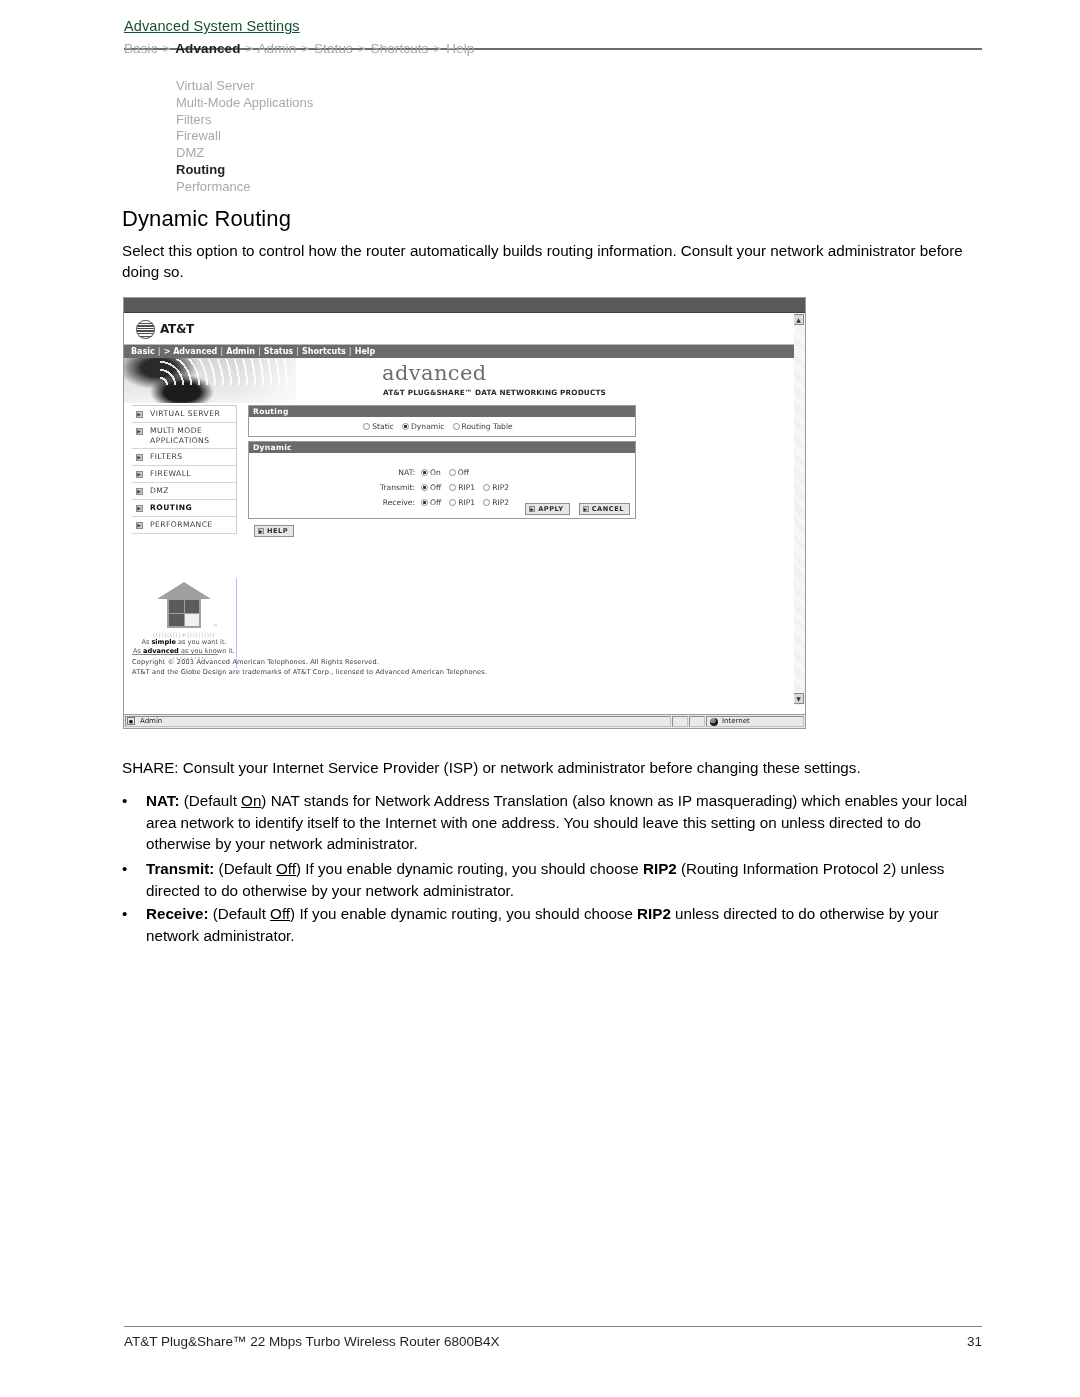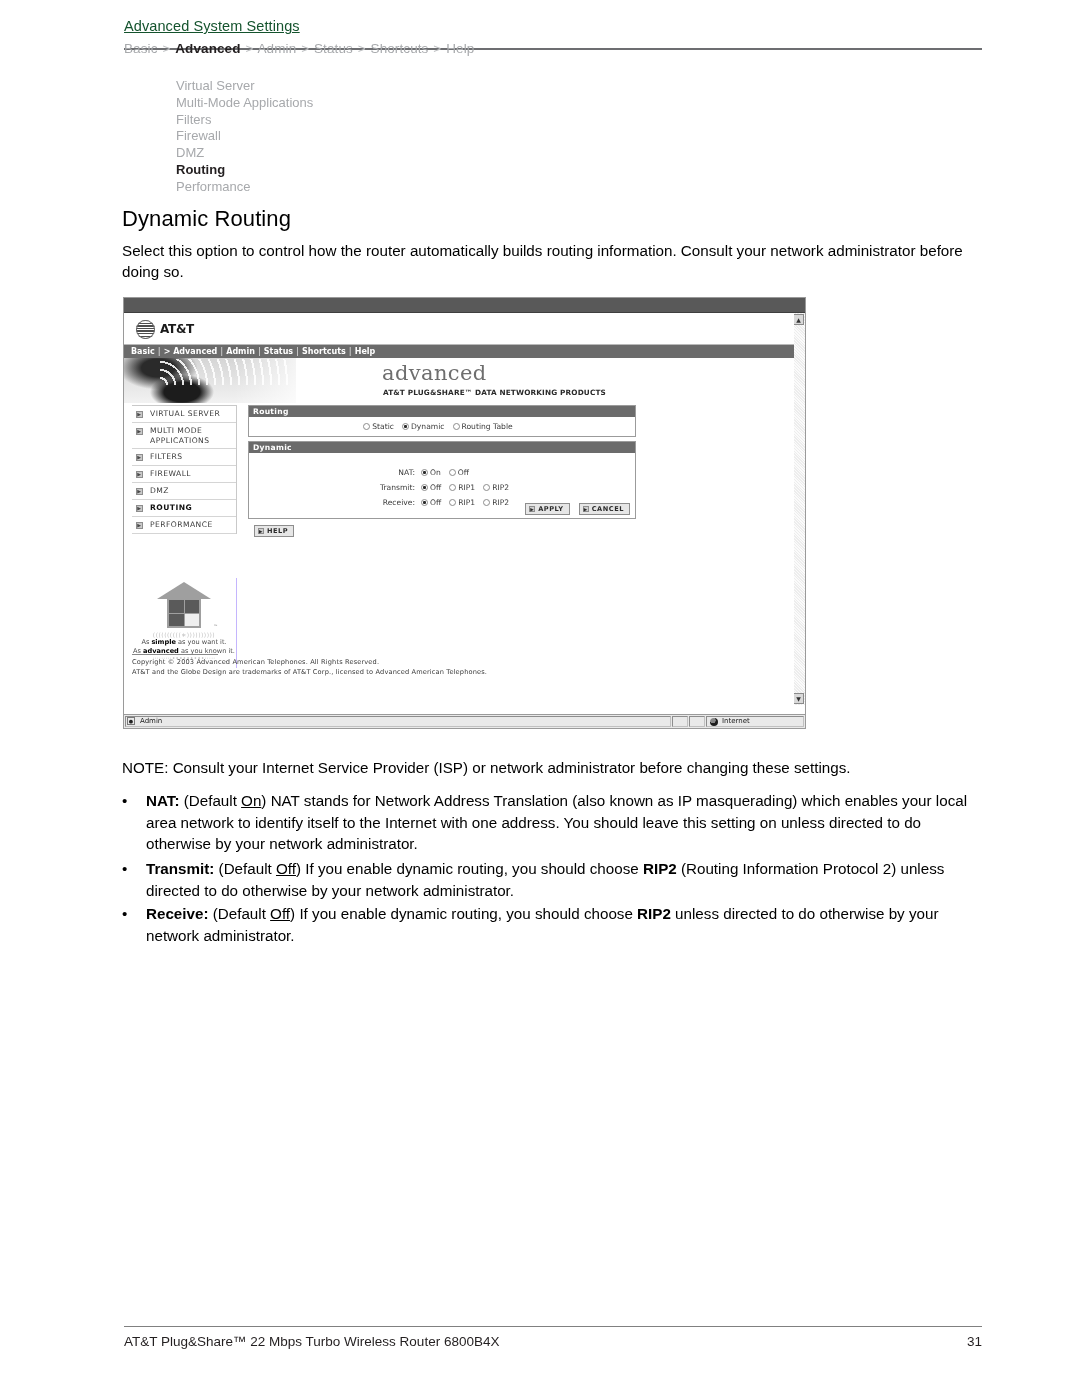--- a/index.html
+++ b/index.html
@@ -680,21 +680,21 @@
       <div class="status-seg status-b"></div>
       <div class="status-seg status-c"></div>
       <div class="status-icon">●</div>
       <div class="status-txt">Admin</div>
       <div class="inet-globe"></div>
       <div class="inet-txt">Internet</div>
     </div>
 
   </div>
 
-  <div class="note">NOTE: Consult your Internet Service Provider (ISP) or network administrator before changing these settings.</div>
+  <div class="note">SHARE: Consult your Internet Service Provider (ISP) or network administrator before changing these settings.</div>
 
   <div class="bul b1">
     <span class="dot">•</span>
     <span class="bd"><b>NAT:</b><span> (Default </span><u>On</u><span>) </span><span>NAT stands for Network Address Translation (also known as IP masquerading) which enables your local area network to identify itself to the Internet with one address. You should leave this setting on unless directed to do otherwise by your network administrator.</span></span>
   </div>
 
   <div class="bul b2">
     <span class="dot">•</span>
     <span class="bd"><b>Transmit:</b><span> (Default </span><u>Off</u><span>) </span><span>If you enable dynamic routing, you should choose </span><b>RIP2</b><span> (Routing Information Protocol 2) unless directed to do otherwise by your network administrator.</span></span>
   </div>

